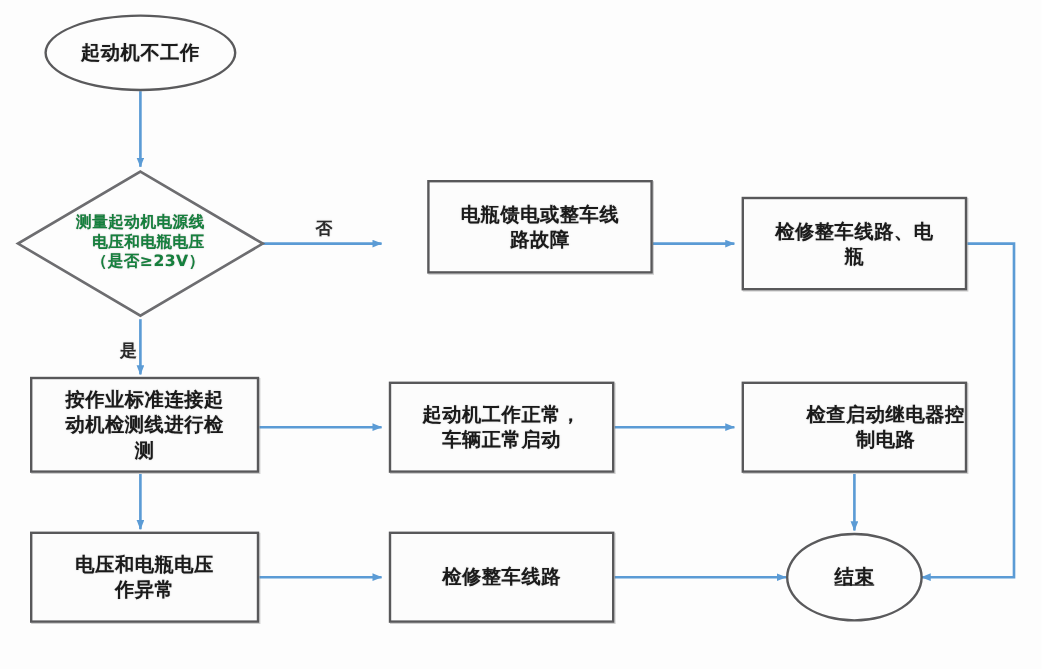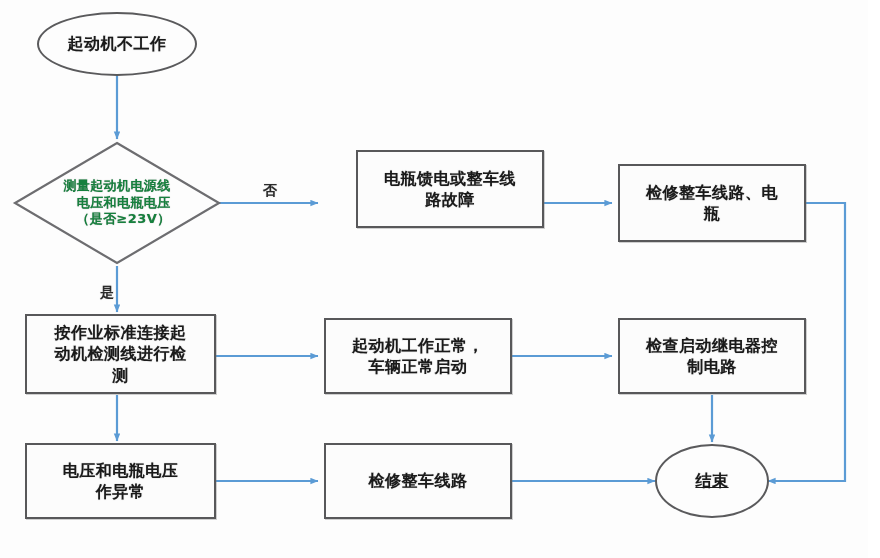--- a/index.html
+++ b/index.html
@@ -150,21 +150,21 @@
     <span class="txt">按作业标准连接起
 动机检测线进行检
 测</span>
   </div>
 
   <div class="node proc" style="left:324px; top:318px; width:188px; height:76px;">
     <span class="txt">起动机工作正常，
 车辆正常启动</span>
   </div>
 
-  <div class="node proc" style="left:618px; top:318px; width:188px; height:76px;">
+  <div class="node proc" style="left:618px; top:318px; width:188px; height:76px;justify-content:flex-end;">
     <span class="txt">检查启动继电器控
 制电路</span>
   </div>
 
   <div class="node proc" style="left:25px; top:443px; width:191px; height:76px;">
     <span class="txt">电压和电瓶电压
 作异常</span>
   </div>
 
   <div class="node proc" style="left:324px; top:443px; width:188px; height:76px;">

